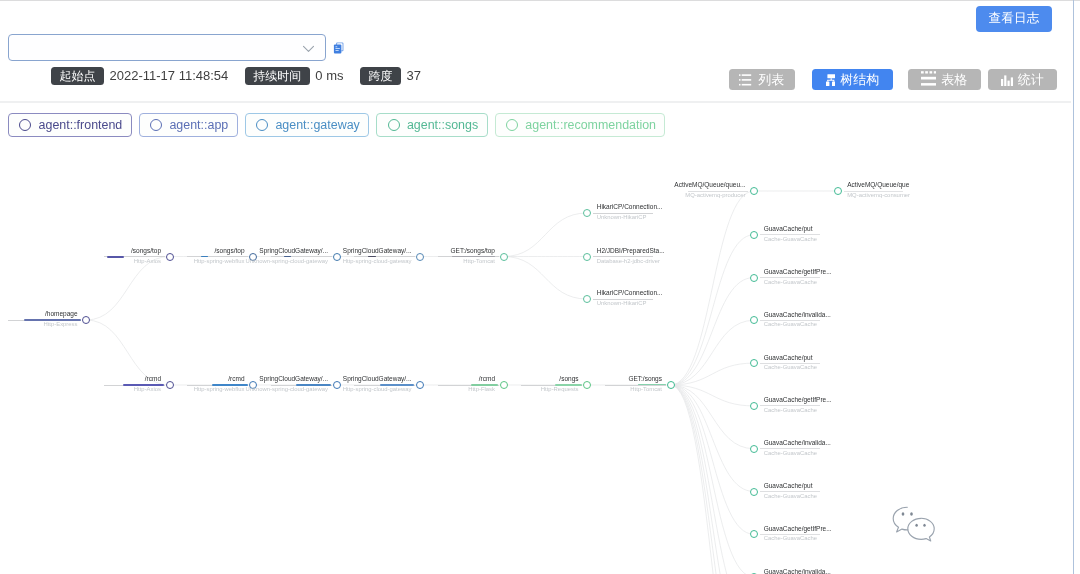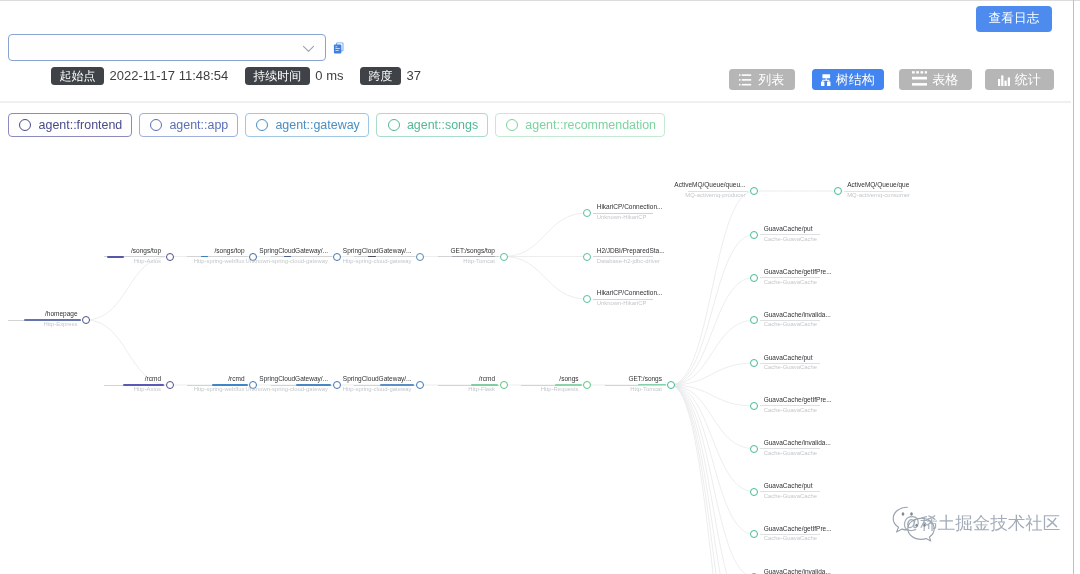--- a/index.html
+++ b/index.html
@@ -104,29 +104,29 @@
     <span class="vb" style="width:65.5px;margin-right:17px">
       <svg width="13.8" height="11.8" viewBox="0 0 13.8 11.8">
         <rect x="0" y="0.3" width="1.5" height="1.6" fill="#fff"></rect>
           <rect x="2.7" y="0.3" width="9.5" height="1.6" fill="#fff"></rect>
         <rect x="0" y="5.1" width="1.5" height="1.6" fill="#fff"></rect>
           <rect x="2.7" y="5.1" width="9.5" height="1.6" fill="#fff"></rect>
         <rect x="0" y="9.9" width="1.5" height="1.6" fill="#fff"></rect>
           <rect x="2.7" y="9.9" width="9.5" height="1.6" fill="#fff"></rect>
       </svg><span>列表</span>
     </span>
-    <span class="vb on" style="width:72px;margin-right:15px">
+    <span class="vb on" style="width:81px;margin-right:15px">
       <svg width="10.5" height="12.5" viewBox="0 0 10.5 12.5">
         <rect x="2.4" y="0.2" width="7.7" height="4.0" rx="0.5" fill="#fff"></rect>
         <rect x="1.0" y="7.6" width="3.4" height="4.7" rx="0.5" fill="#fff"></rect>
         <rect x="7.0" y="7.6" width="3.5" height="4.7" rx="0.5" fill="#fff"></rect>
         <path d="M6.2 4.2 V6.2 M2.7 7.6 V6.2 H8.8 V7.6" fill="none" stroke="#fff" stroke-width="1.1"></path>
       </svg><span>树结构</span>
     </span>
-    <span class="vb" style="width:73px;margin-right:13px">
+    <span class="vb" style="width:73px;margin-right:7px">
       <svg width="15.5" height="14.6" viewBox="0 0 15.5 14.6">
         <rect x="0" y="0.2" width="2.7" height="2.3" fill="#fff"></rect>
         <rect x="4.2" y="0.2" width="2.7" height="2.3" fill="#fff"></rect>
         <rect x="8.5" y="0.2" width="2.7" height="2.3" fill="#fff"></rect>
         <rect x="12.8" y="0.2" width="2.7" height="2.3" fill="#fff"></rect>
         <rect x="0" y="5.8" width="15.5" height="2.7" fill="#fff"></rect>
         <rect x="0" y="12.1" width="15.5" height="2.5" fill="#fff"></rect>
       </svg><span>表格</span>
     </span>
     <span class="vb" style="width:69.6px;margin-right:0">
@@ -360,16 +360,15 @@
       <path d="M15.3 1.2 C7.4 1.2 1.2 6.3 1.2 12.5 c0 3.6 2.1 6.8 5.3 8.8 l-1.9 4.6 l5.4 -2.8
                c1.8 0.6 3.8 0.9 5.8 0.8" fill="none" stroke="#9aa3ae" stroke-width="1.15" stroke-linecap="round" stroke-linejoin="round"></path>
       <ellipse cx="11.0" cy="8.0" rx="1.35" ry="1.75" fill="#7f8894"></ellipse>
       <ellipse cx="19.5" cy="8.0" rx="1.35" ry="1.75" fill="#7f8894"></ellipse>
       <path d="M29.2 12.3 C21.8 12.3 15.8 17.0 15.8 22.8 c0 5.8 6.0 10.5 13.4 10.5
                c1.7 0 3.4 -0.25 4.9 -0.7 l4.6 2.3 l-1.3 -3.9 c2.9 -1.9 4.8 -4.8 4.8 -8.2
                C42.2 17.0 36.3 12.3 29.2 12.3 Z" fill="none" stroke="#9aa3ae" stroke-width="1.15" stroke-linecap="round" stroke-linejoin="round"></path>
       <ellipse cx="24.6" cy="19.3" rx="1.2" ry="1.55" fill="#7f8894"></ellipse>
       <ellipse cx="32.5" cy="19.3" rx="1.2" ry="1.55" fill="#7f8894"></ellipse>
     </svg>
-    <div class="wtxt2">@稀土掘金技术社区</div>
   </div>
   <div class="rightrule"></div>
 </div>
 
 </body></html>

